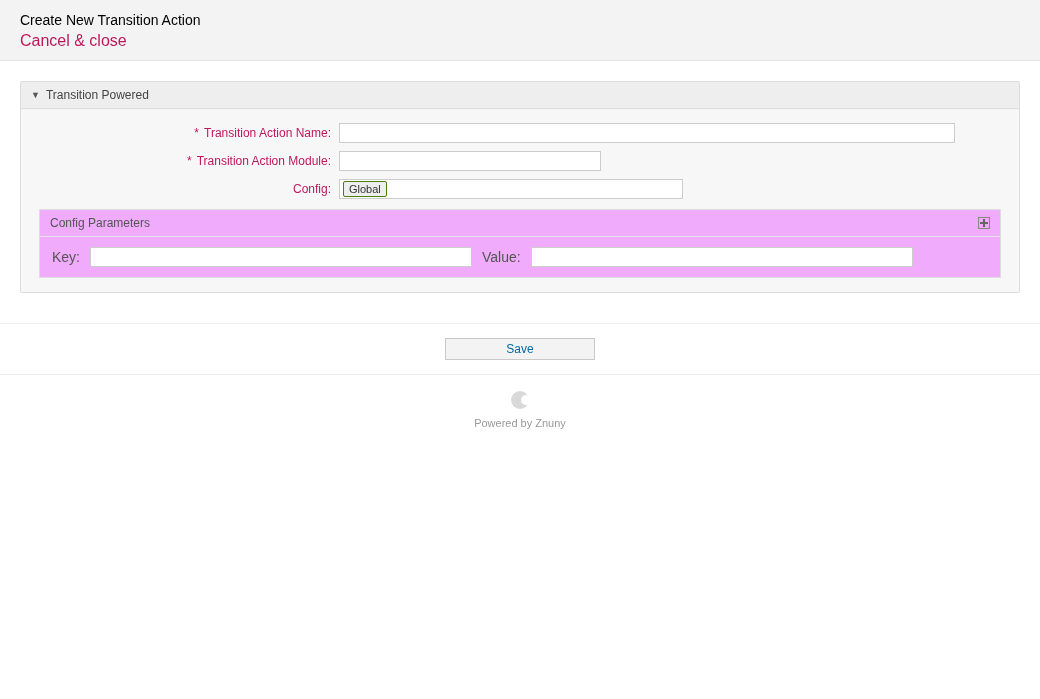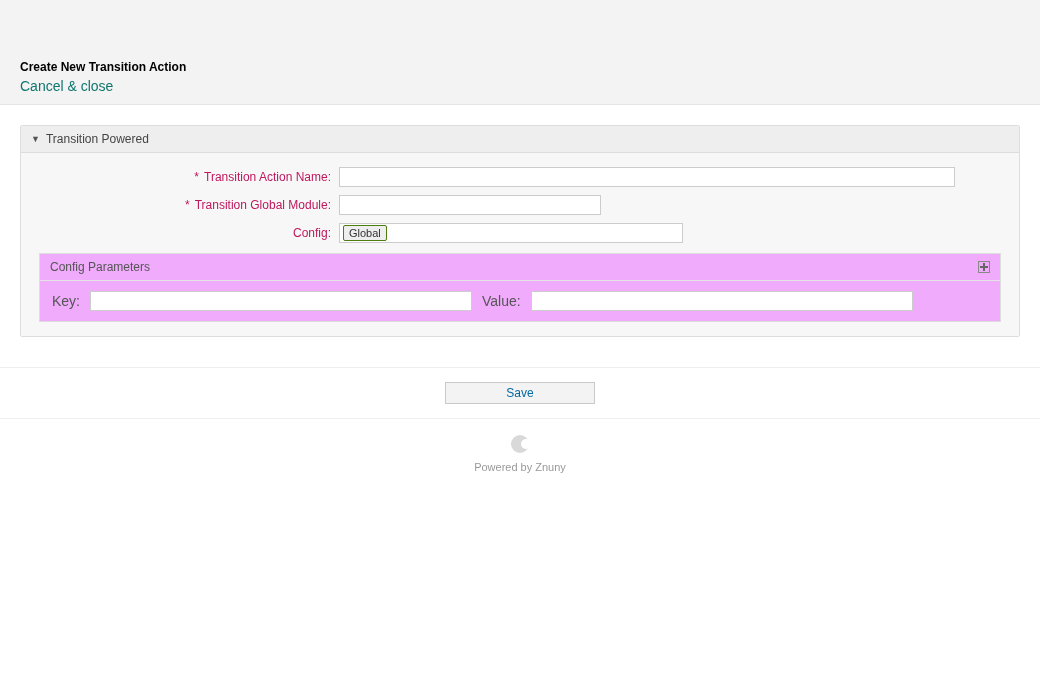--- a/index.html
+++ b/index.html
@@ -8,29 +8,28 @@
       font-size: 12px;
       color: #333;
       background: #fff;
     }
     .header {
       background: #f3f3f3;
       padding: 12px 20px 10px 20px;
       border-bottom: 1px solid #e5e5e5;
     }
     .header-title {
-      font-size: 12px;
-      font-weight: bold;
+      font-size: 14px;
+      font-weight: normal;
       color: #000;
       margin-bottom: 4px;
-      margin-top: 48px;
     }
     .header-cancel {
-      color: #0f766e;
-      font-size: 14px;
+      color: #be185d;
+      font-size: 16px;
       cursor: pointer;
       text-decoration: none;
     }
     .content-wrap {
       padding: 20px;
     }
     .panel {
       border: 1px solid #ddd;
       border-radius: 2px;
     }
@@ -203,21 +202,21 @@
         <div class="form-label">
           <span class="req-mark">*</span>
           <span>Transition Action Name:</span>
         </div>
         <input class="form-input wide" type="text" style="">
       </div>
 
       <div class="form-row">
         <div class="form-label">
           <span class="req-mark">*</span>
-          <span>Transition Global Module:</span>
+          <span>Transition Action Module:</span>
         </div>
         <input class="form-input med" type="text" style="">
       </div>
 
       <div class="form-row">
         <div class="form-label">Config:</div>
         <div class="scope-select">
           <span class="scope-tag">Global</span>
         </div>
       </div>

